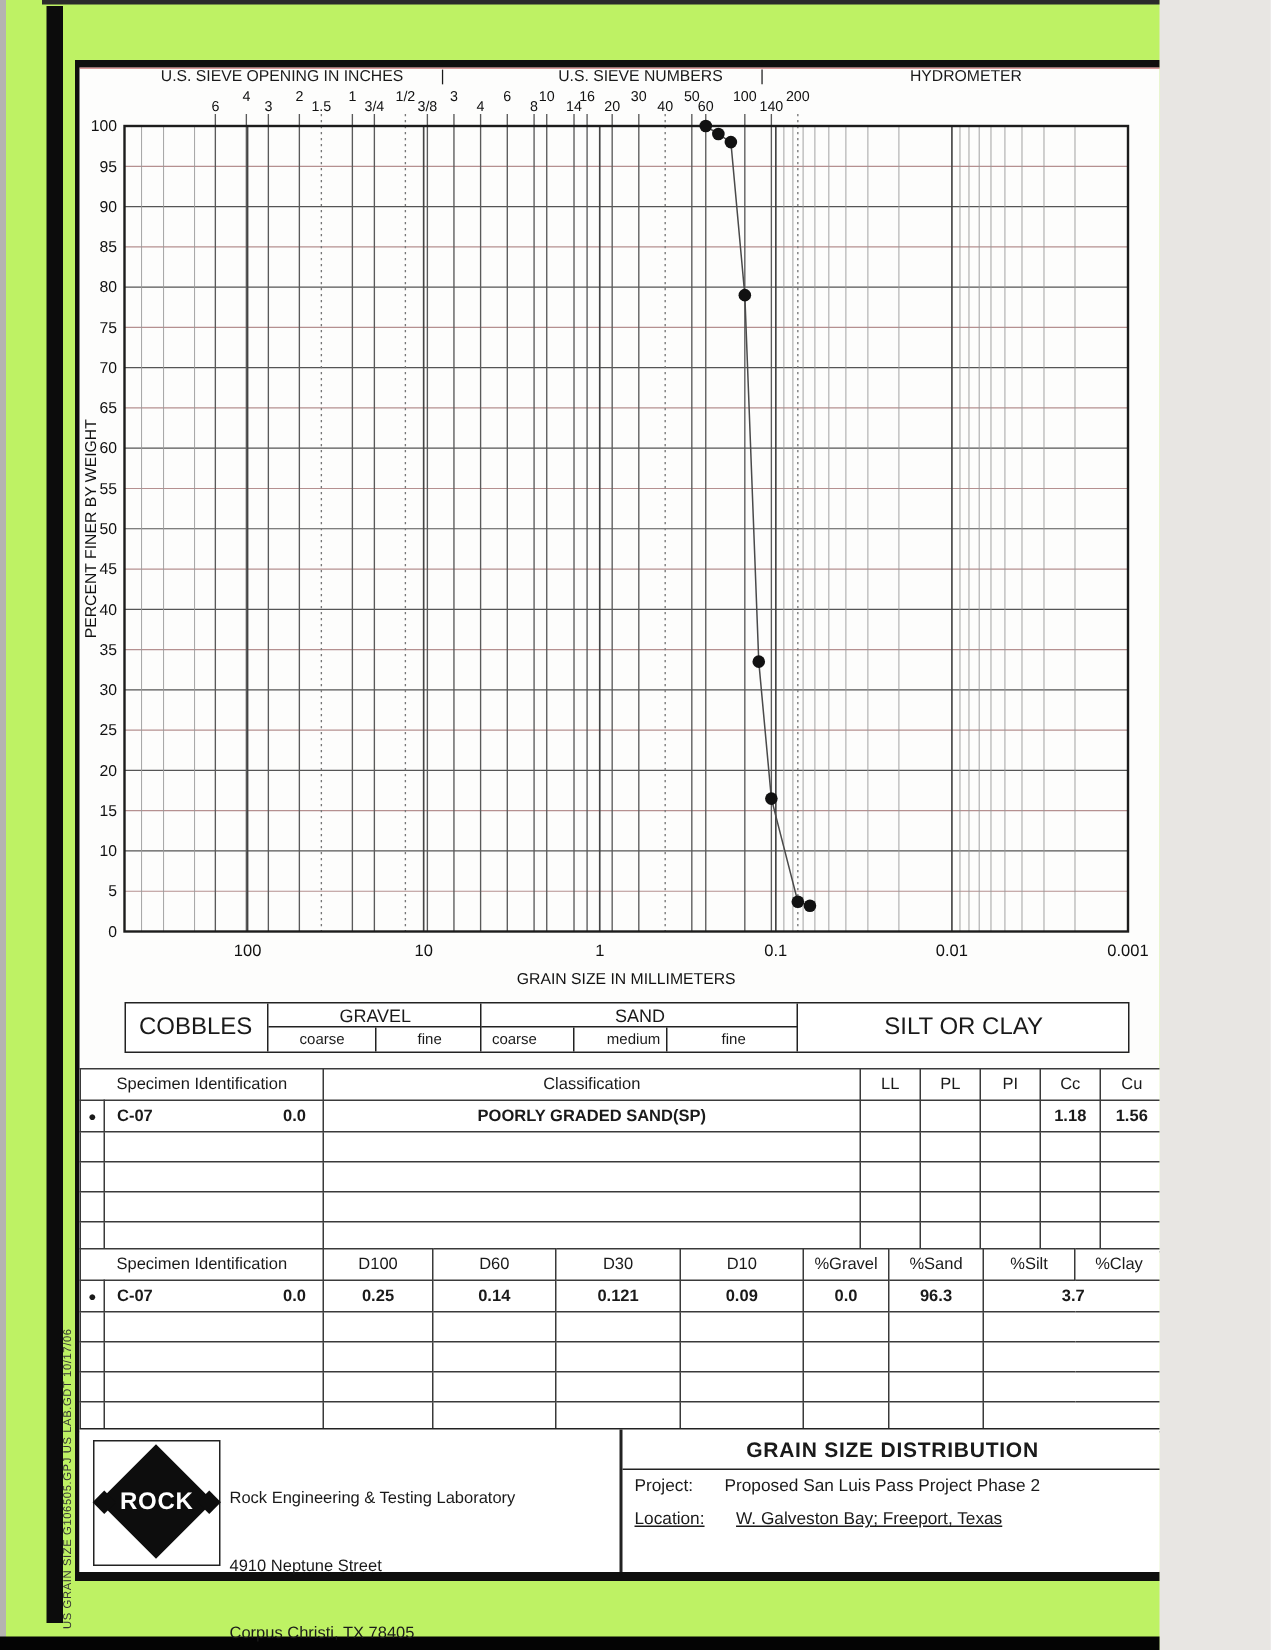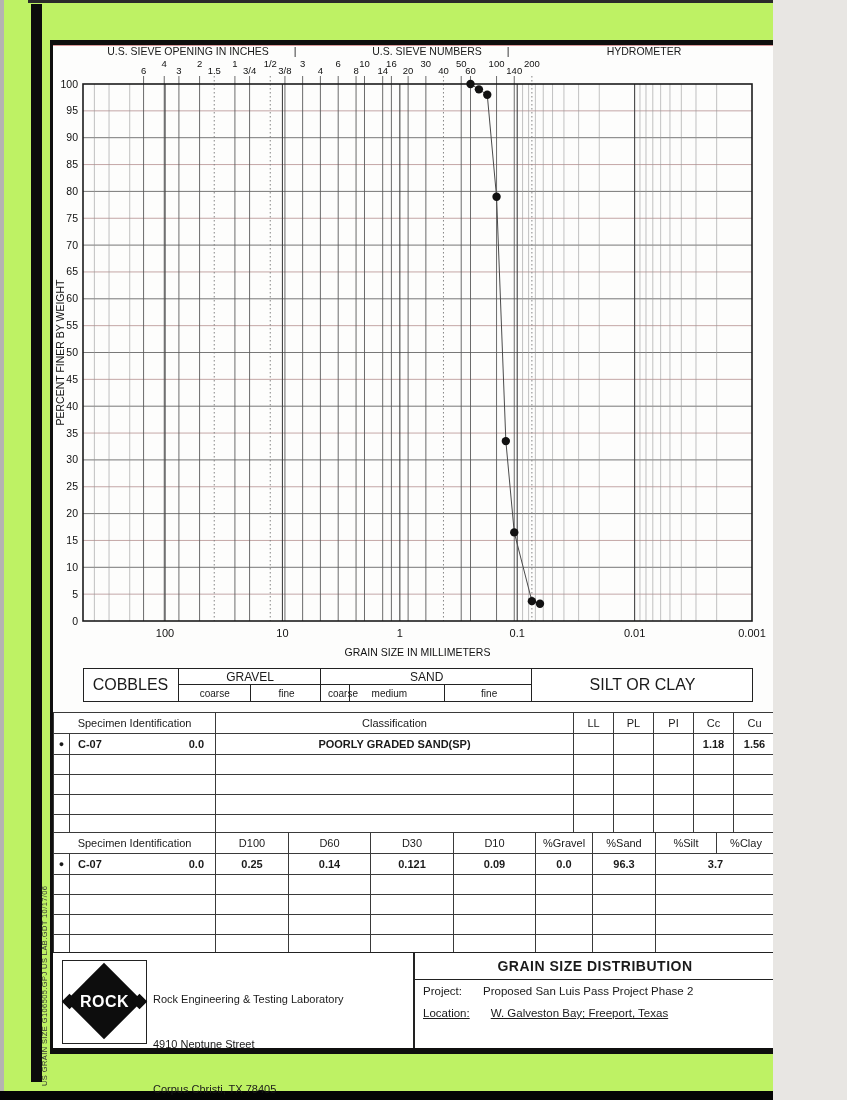--- a/index.html
+++ b/index.html
@@ -220,21 +220,21 @@
         <div class="class-single">COBBLES</div>
       </div>
       <div class="class-section bordered" style="left: 94.4091px; width: 141.485px;">
         <div class="class-top class-main">GRAVEL</div>
         <div class="class-sub" style="left: 0px; width: 70.6756px;">coarse</div>
         <div class="class-sub bordered" style="left: 70.6756px; width: 70.8096px;">fine</div>
       </div>
       <div class="class-section bordered" style="left: 235.894px; width: 211.493px;">
         <div class="class-top class-main">SAND</div>
         <div class="class-sub" style="left: 0px; width: 44.099px;">coarse</div>
-        <div class="class-sub bordered" style="left: 28px; width: 78.9611px;">medium</div>
+        <div class="class-sub bordered" style="left: 61px; width: 78.9611px;">medium</div>
         <div class="class-sub bordered" style="left: 123.06px; width: 88.4329px;">fine</div>
       </div>
       <div class="class-section bordered" style="left: 447.387px; width: 220.113px;">
         <div class="class-single">SILT OR CLAY</div>
       </div>
     </div>
 
   <table class="rpt" style="top:712px;">
     <colgroup>
         <col style="width:16px">

